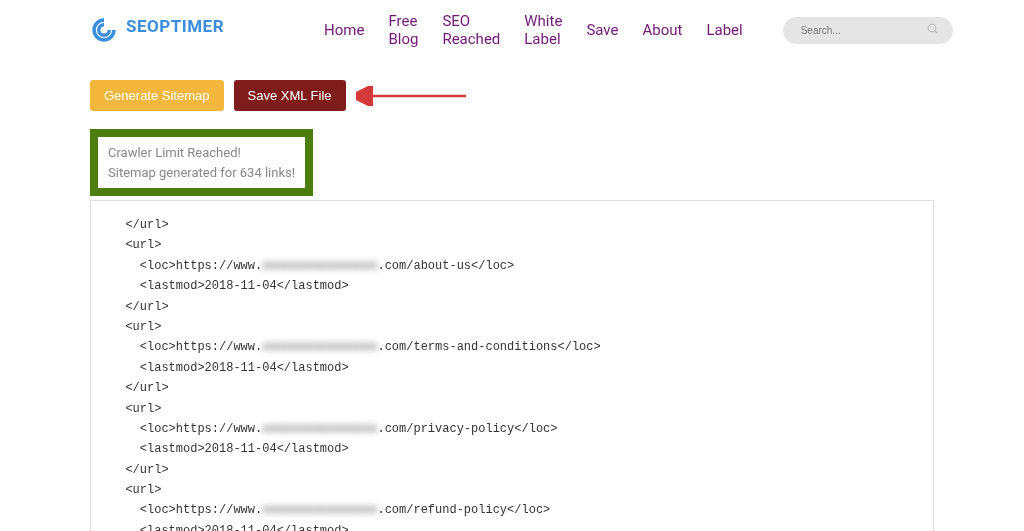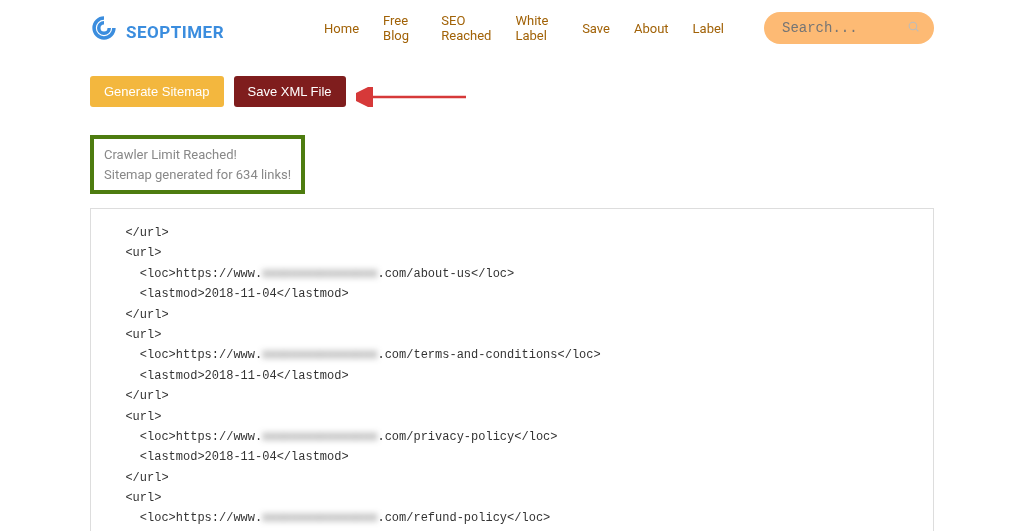--- a/index.html
+++ b/index.html
@@ -1,33 +1,33 @@
 <!DOCTYPE html>
 <html><head>
   <meta charset="utf-8">
   <style>
     * { margin: 0; padding: 0; box-sizing: border-box; }
     body { font-family: -apple-system, BlinkMacSystemFont, 'Segoe UI', Roboto, sans-serif; background: #fff; color: #333; }
     .header { display: flex; align-items: center; padding: 12px 90px; }
-    .logo { display: flex; align-items: flex-end; gap: 8px; margin-right: 100px; }
+    .logo { display: flex; align-items: flex-start; gap: 8px; margin-right: 100px; }
     .logo-icon { width: 28px; height: 28px; display: flex; align-items: center; justify-content: center; }
     .logo-text { font-weight: 700; color: #3b8dde; font-size: 17px; letter-spacing: 0.5px; }
     .nav { display: flex; gap: 24px; align-items: center; flex: 1; }
-    .nav-item { color: #a16207; text-decoration: none; font-size: 13px; cursor: pointer; }
+    .nav-item { color: #701a75; text-decoration: none; font-size: 15px; cursor: pointer; }
     .search-wrap { position: relative; margin-left: 40px; }
-    .search-input { background: #fdba74; border: none; border-radius: 20px; padding: 8px 38px 8px 18px; font-size: 14px; width: 170px; outline: none; color: #666; font-family: Liberation Mono, monospace; }
+    .search-input { background: #e5e5e5; border: none; border-radius: 20px; padding: 8px 38px 8px 18px; font-size: 10px; width: 170px; outline: none; color: #666; }
     .search-icon { position: absolute; right: 14px; top: 50%; transform: translateY(-50%); color: #bbb; font-size: 13px; }
     .content { padding: 20px 90px 40px; }
-    .btn-row { display: flex; gap: 10px; align-items: flex-end; margin-bottom: 28px; }
+    .btn-row { display: flex; gap: 10px; align-items: center; margin-bottom: 18px; }
     .btn { border: none; padding: 8px 14px; border-radius: 3px; color: #fff; font-size: 13px; cursor: pointer; font-weight: 500; }
     .btn-generate { background: #f3b73e; }
     .btn-save { background: #7f1d1d; }
     .arrow { display: inline-block; }
     .arrow svg { display: block; }
-    .status-box { border: 4px solid #4d7c0f; display: inline-block; padding: 6px 10px; font-size: 13px; color: #888; line-height: 1.5; margin-bottom: 14px; }
+    .status-box { border: 8px solid #4d7c0f; display: inline-block; padding: 6px 10px; font-size: 13px; color: #888; line-height: 1.5; margin-bottom: 4px; }
     .code-block { border: 1px solid #ddd; background: #fff; padding: 14px 20px; font-family: 'Courier New', monospace; font-size: 12px; line-height: 1.7; color: #333; white-space: pre; overflow-x: auto; margin-bottom: 14px; }
     .code-block .blur { filter: blur(3px); display: inline-block; }
   </style>
 </head>
 <body>
 
 <div class="header">
   <div class="logo">
     <span class="logo-icon">
       <svg viewBox="0 0 24 24" width="28" height="28">

